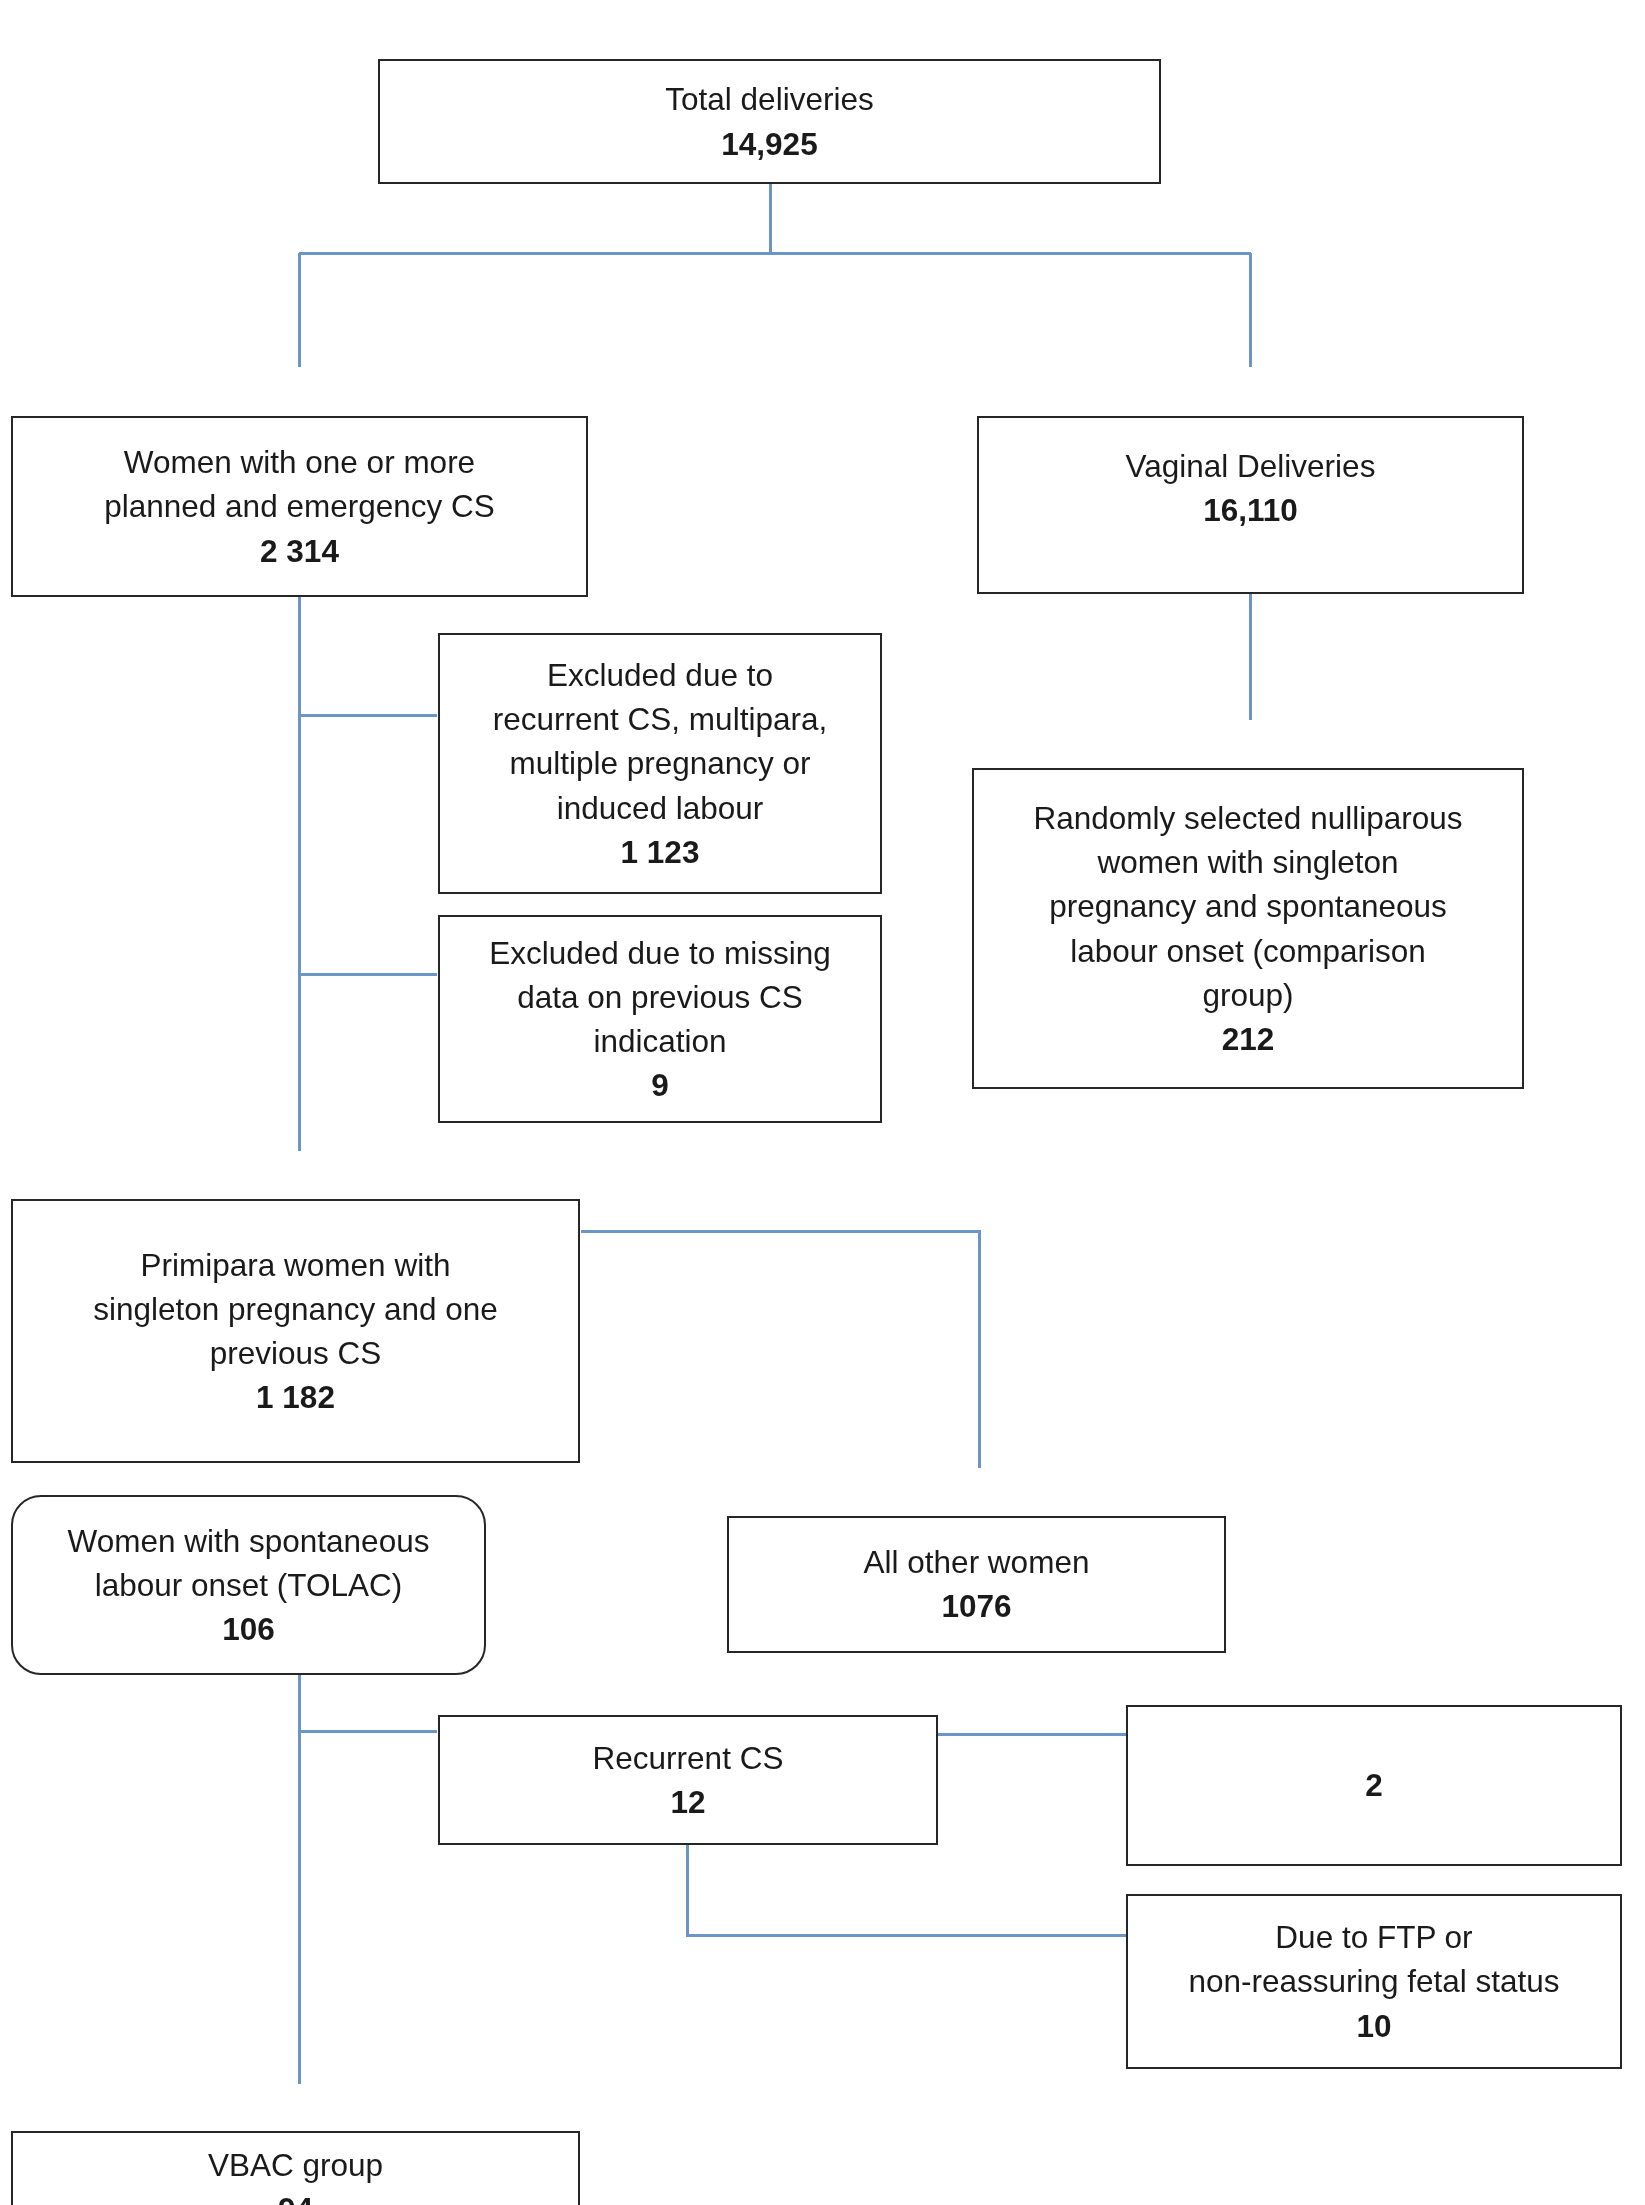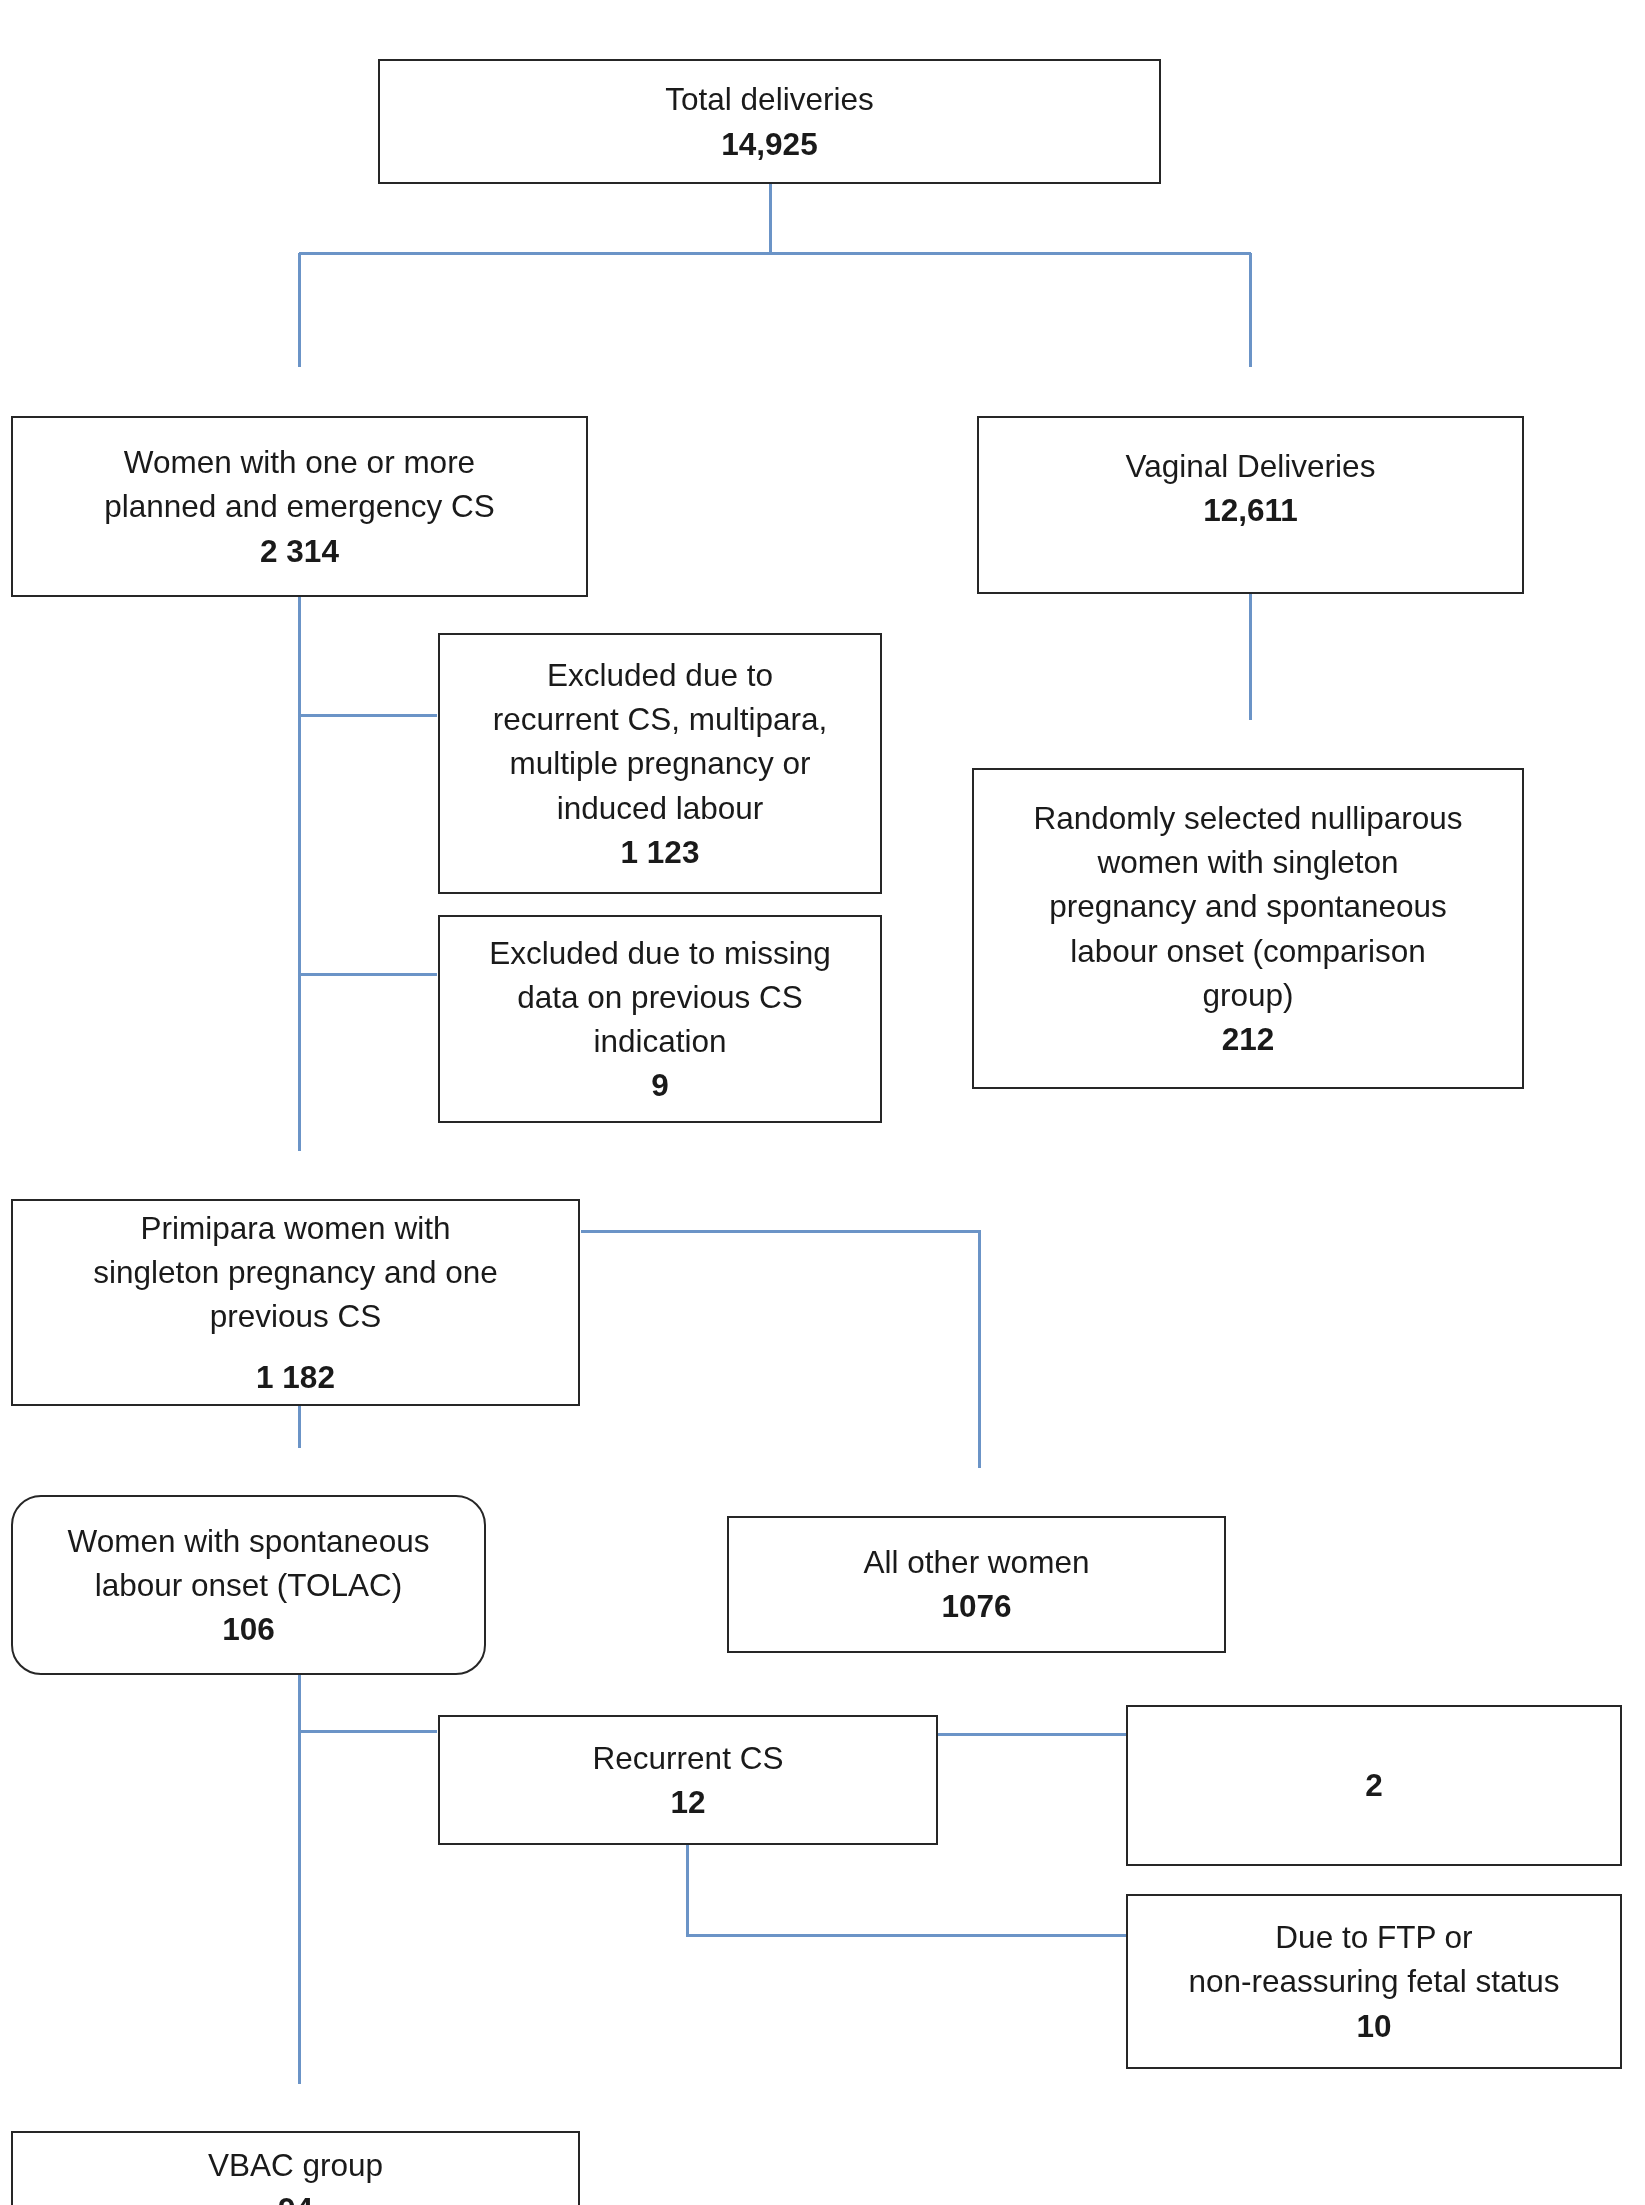--- a/index.html
+++ b/index.html
@@ -71,21 +71,21 @@
   </div>
 
   <div class="box" style="left:11px; top:368px; width:577px; height:181px;">
     <div class="label">Women with one or more
 planned and emergency CS</div>
     <div class="value">2 314</div>
   </div>
 
   <div class="box top-align" style="left:977px; top:368px; width:547px; height:178px; padding-top:25.5px;">
     <div class="label">Vaginal Deliveries</div>
-    <div class="value">12,611</div>
+    <div class="value">16,110</div>
   </div>
 
   <div class="box" style="left:438px; top:585px; width:444px; height:261px;">
     <div class="label">Excluded due to
 recurrent CS, multipara,
 multiple pregnancy or
 induced labour</div>
     <div class="value">1 123</div>
   </div>
 
@@ -98,21 +98,21 @@
 
   <div class="box" style="left:972px; top:720px; width:552px; height:321px;">
     <div class="label">Randomly selected nulliparous
 women with singleton
 pregnancy and spontaneous
 labour onset (comparison
 group)</div>
     <div class="value">212</div>
   </div>
 
-  <div class="box" style="left:11px; top:1151px; width:569px; height:207px;justify-content:space-between;">
+  <div class="box" style="left:11px; top:1151px; width:569px; height:264px;">
     <div class="label">Primipara women with
 singleton pregnancy and one
 previous CS</div>
     <div class="value">1 182</div>
   </div>
 
   <div class="box" style="left:11px; top:1447px; width:475px; height:180px;border-radius:30px;">
     <div class="label">Women with spontaneous
 labour onset (TOLAC)</div>
     <div class="value">106</div>

